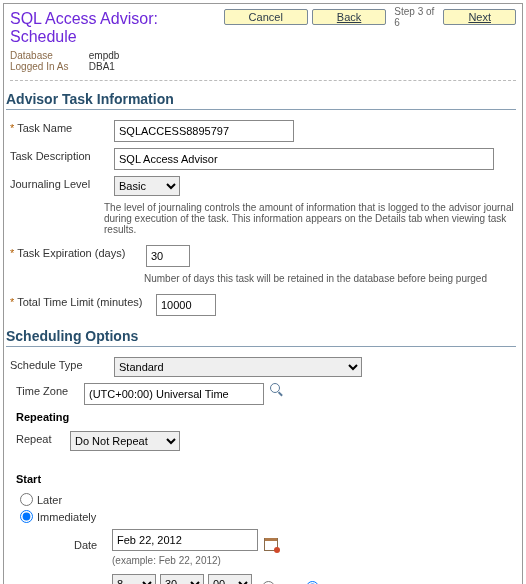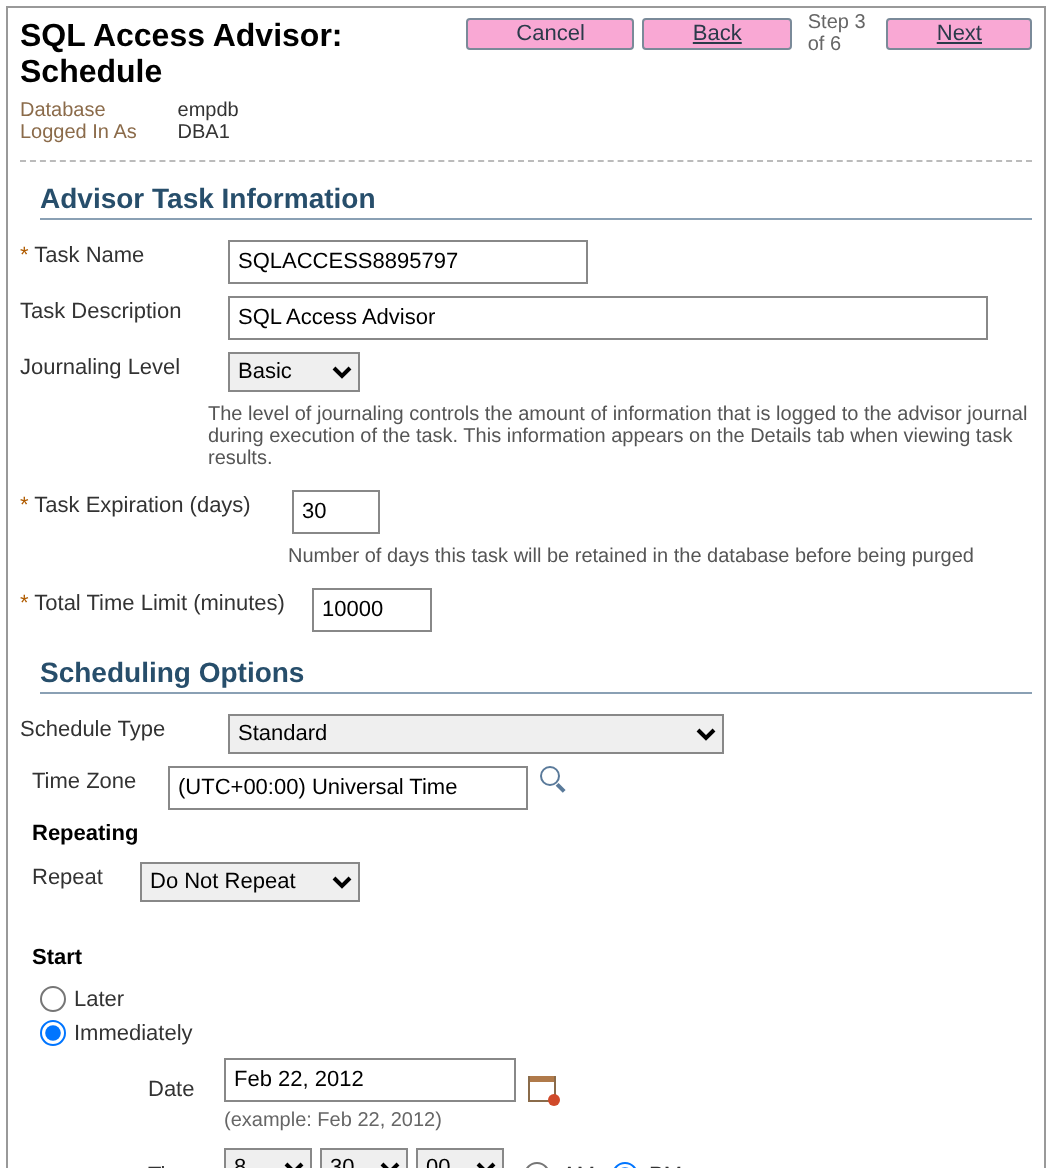--- a/index.html
+++ b/index.html
@@ -9,23 +9,23 @@
     color: #333;
     background: #fff;
     width: 526px;
   }
   .container {
     border: 1px solid #999;
     margin: 3px;
     padding: 0;
   }
   .page-title {
-    color: #000000;
+    color: #6d28d9;
     font-size: 16px;
-    font-weight: bold;
+    font-weight: normal;
     margin: 6px 0 4px 6px;
   }
   .header-row {
     display: flex;
     justify-content: space-between;
     align-items: flex-start;
     padding-right: 6px;
   }
   .db-info {
     font-size: 10px;
@@ -44,41 +44,41 @@
   .step-bar {
     display: flex;
     align-items: center;
     gap: 4px;
     margin-top: 2px;
   }
   button.nav-btn {
     font-size: 11px;
     padding: 1px 24px;
     border: 1px solid #7a8a99;
-    background: #f9a8d4;
+    background: #fef9c3;
     color: #2b3a4a;
     cursor: pointer;
     border-radius: 2px;
   }
   button.nav-btn u { text-decoration: underline; }
   .step-text {
     color: #666;
     font-size: 10px;
     padding: 0 4px;
   }
   .dashed-sep {
     border-top: 1px dashed #bbb;
     margin: 8px 6px 10px 6px;
   }
   .section-title {
     color: #274e6b;
     font-size: 14px;
     font-weight: bold;
     border-bottom: 1px solid #8aa0b4;
-    margin: 0 6px 10px 16px;
+    margin: 0 6px 10px 2px;
     padding-bottom: 2px;
   }
   .section-sub {
     color: #000;
     font-size: 11px;
     font-weight: bold;
     margin: 6px 6px 8px 12px;
   }
   .form-row {
     display: flex;

